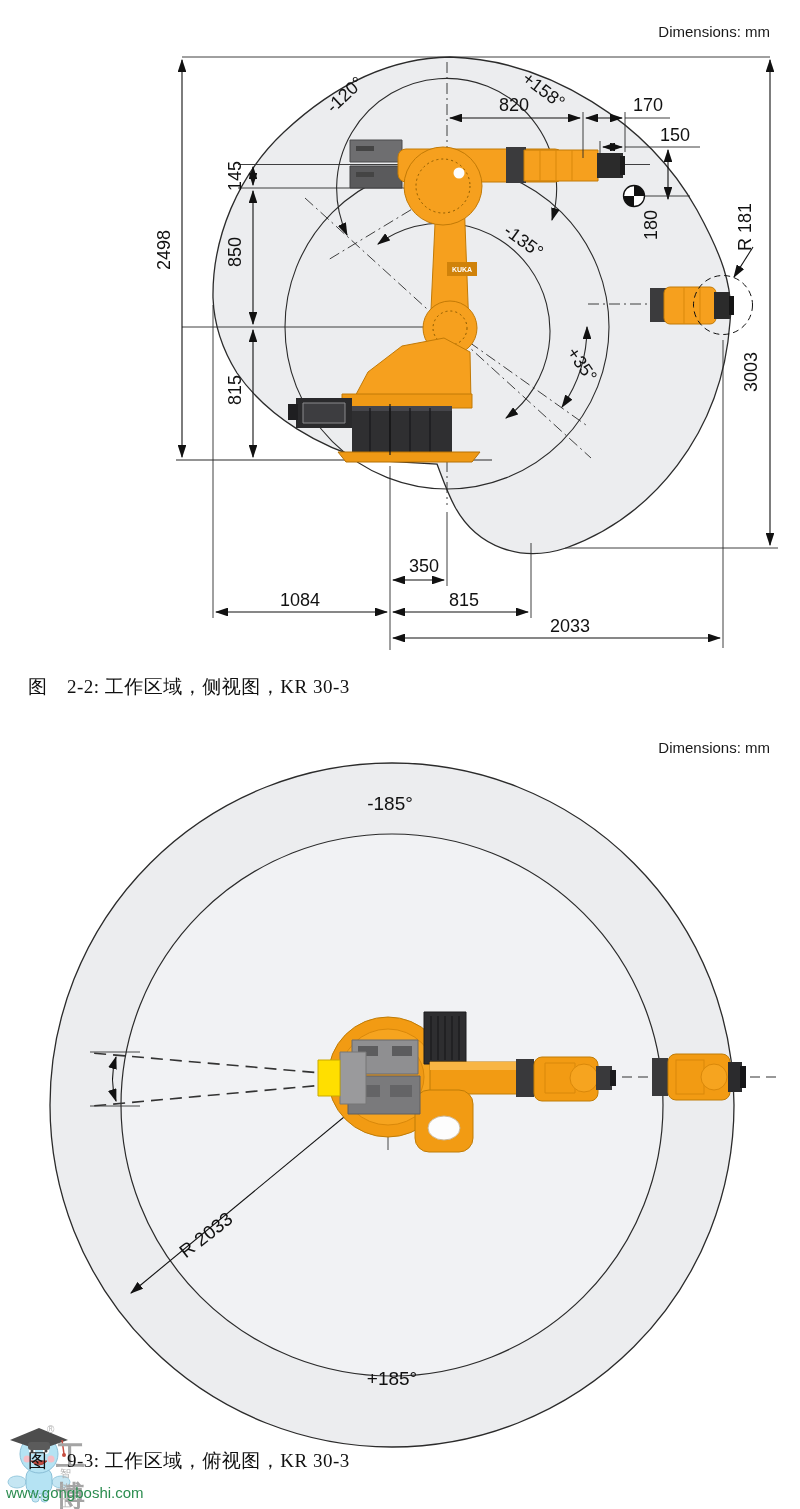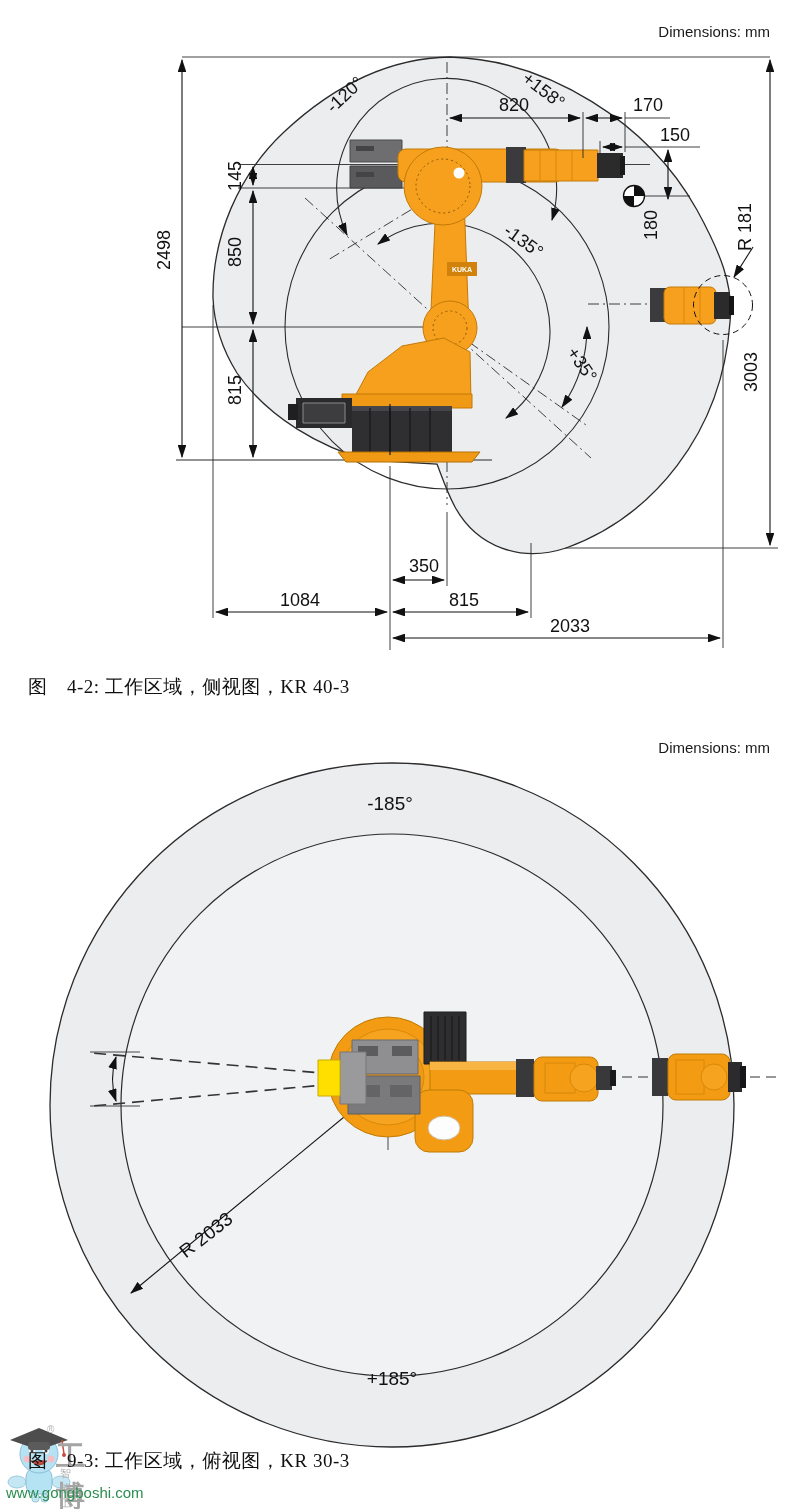--- a/index.html
+++ b/index.html
@@ -154,21 +154,21 @@
       <text class="dnum" transform="translate(540,95) rotate(37)" text-anchor="middle">+158°</text>
       <text class="dnum" transform="translate(520,246) rotate(36)" text-anchor="middle">-135°</text>
       <text class="dnum" transform="translate(577,368) rotate(55)" text-anchor="middle">+35°</text>
       <text class="dnum" x="424" y="572" text-anchor="middle">350</text>
       <text class="dnum" x="300" y="606" text-anchor="middle">1084</text>
       <text class="dnum" x="464" y="606" text-anchor="middle">815</text>
       <text class="dnum" x="570" y="632" text-anchor="middle">2033</text>
     </g>
   </svg>
 
-  <div class="caption" style="top:674px">图　4-2: 工作区域，侧视图，KR 40-3</div>
+  <div class="caption" style="top:674px">图　2-2: 工作区域，侧视图，KR 30-3</div>
 
   <svg style="top:730px" width="800" height="728" viewBox="0 730 800 728">
     <defs>
       <marker id="a2" markerWidth="12" markerHeight="8" refX="11" refY="4" orient="auto-start-reverse">
         <path d="M0,0 L12,4 L0,8 Z" fill="#111"></path>
       </marker>
     </defs>
 
     <text class="note" x="770" y="753" text-anchor="end">Dimensions: mm</text>
 

